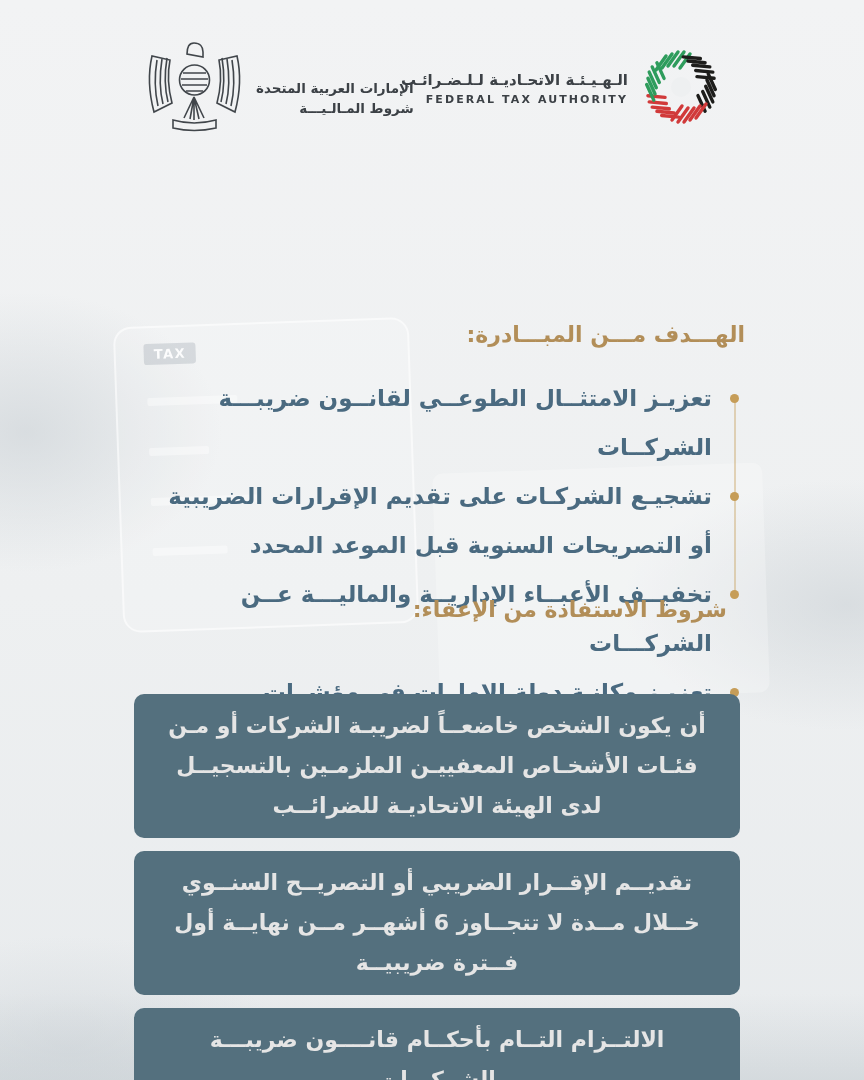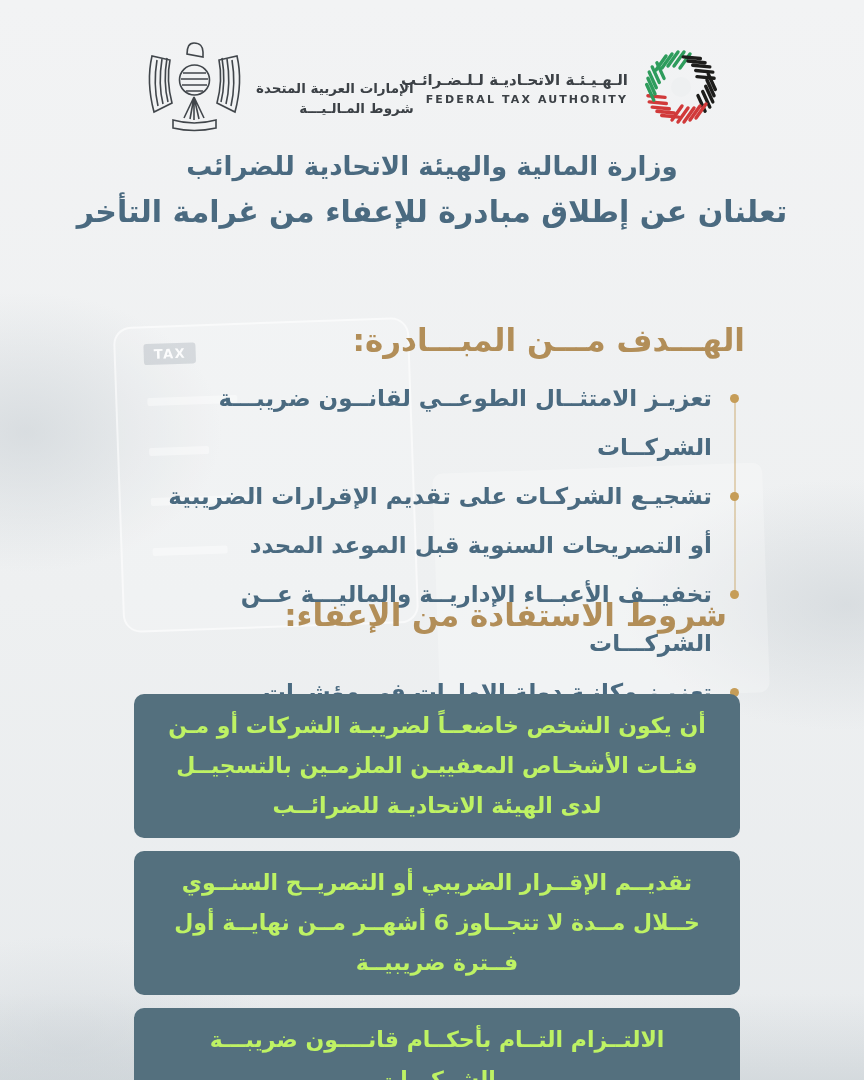--- a/index.html
+++ b/index.html
@@ -54,39 +54,39 @@
   .fta-ar{direction:rtl;font-size:15px;font-weight:bold;line-height:20px;letter-spacing:0.5px;}
   .fta-en{font-size:11px;font-weight:bold;letter-spacing:2.1px;margin-top:3px;white-space:nowrap;}
   .fta-logo{margin-left:12px;}
   
   .title{position:absolute;top:146px;left:0;width:100%;text-align:center;z-index:2;
     color:#4a6a80;direction:rtl;}
   .title .t1{font-size:26px;font-weight:600;line-height:40px;}
   .title .t2,.title .t3{font-size:30px;font-weight:bold;line-height:51px;}
   
   .gold-heading{position:absolute;z-index:2;margin:0;direction:rtl;
-    color:#b28e58;font-size:31px;font-weight:bold;}
+    color:#b28e58;font-size:22px;font-weight:bold;}
   .goal-heading{top:322px;right:119px;}
   .cond-heading{top:597px;right:137px;}
   
   .bullets{position:absolute;top:374px;right:152px;width:576px;z-index:2;
     list-style:none;margin:0;padding:0;direction:rtl;}
   .bullets li{position:relative;color:#4a6a80;font-size:23px;font-weight:600;
     line-height:49px;text-align:right;margin-left:10px;}
   .bullet-dot{position:absolute;right:-27px;top:20px;width:9px;height:9px;
     border-radius:50%;background:#c69d58;}
   .bullet-connector{position:absolute;right:-23.5px;top:24px;height:196px;width:1.5px;
     background:rgba(198,157,88,0.40);}
   
   .boxes{position:absolute;top:694px;left:134px;width:606px;z-index:2;}
   .cond-box{
     box-sizing:border-box;min-height:94px;margin-bottom:13px;
     background:#54707e;border-radius:10px;padding:12px 26px;
     display:flex;align-items:center;justify-content:center;
-    color:#bef264;font-size:22px;font-weight:600;line-height:40px;
+    color:#e5e5e5;font-size:22px;font-weight:600;line-height:40px;
     text-align:center;direction:rtl;
   }
   svg .stroke{stroke:#41464b;fill:none;stroke-width:1.6;}
 </style>
 </head>
 <body>
 
 <div class="canvas">
 
   <div class="bg-layer">
@@ -156,22 +156,20 @@
           <g stroke="#2e9c5c" transform="rotate(300,41,41)">
             <path d="M26 10 L16 24 M32 8 L22 22 M38 6 L28 20 M44 6 L34 20 M50 8 L40 22"></path>
           </g>
         </g>
         <circle cx="41" cy="41" r="10" fill="#eef0f1"></circle>
       </svg>
     </div>
   </div>
 
   <div class="title">
-    <div class="t1">وزارة المالية والهيئة الاتحادية للضرائب</div>
-    <div class="t2">تعلنان عن إطلاق مبادرة للإعفاء من غرامة التأخر</div>
   </div>
 
   <h2 class="gold-heading goal-heading">الهـــدف مـــن المبـــادرة:</h2>
 
   <ul class="bullets">
     <div class="bullet-connector"></div>
     <li>
       <span class="bullet-dot"></span>
       <span>تعزيـز الامتثــال الطوعــي لقانــون ضريبـــة الشركــات</span>
     </li>

